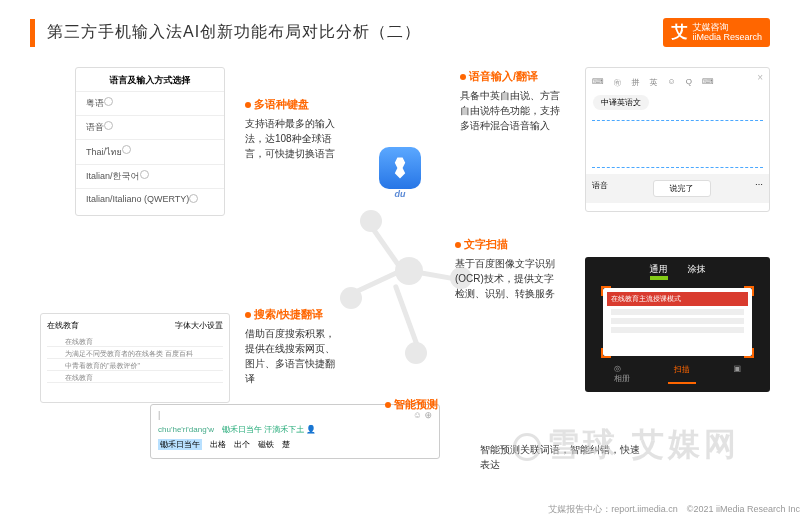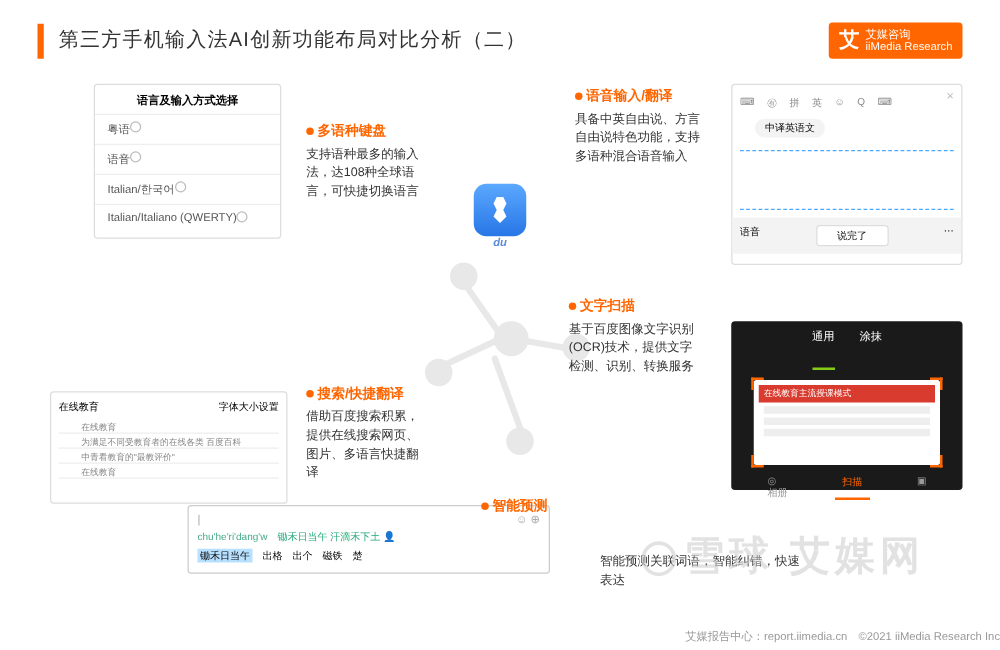--- a/index.html
+++ b/index.html
@@ -14,21 +14,21 @@
 .box{position:absolute;background:#fff;border:1px solid #ddd;border-radius:3px;font-size:9px}
 .box-lang{left:75px;top:10px;width:150px;padding:6px 0}
 .box-lang .hdr{text-align:center;font-weight:bold;font-size:9px;padding-bottom:4px}
 .box-lang .row{display:flex;justify-content:flex-start;padding:5px 10px;border-top:1px solid #eee;color:#555}
 .circle{width:9px;height:9px;border:1px solid #bbb;border-radius:50%}
 .box-search{left:40px;top:256px;width:190px;height:90px;padding:6px}
 .box-search .tabs{display:flex;gap:18px;font-size:8px;margin-bottom:4px}
 .box-search .line{height:12px;border-bottom:1px solid #eee;font-size:7px;color:#888;padding:2px 0 0 18px}
 .box-voice{right:30px;top:10px;width:185px;height:145px;padding:6px}
 .box-voice .tb{display:flex;gap:10px;font-size:8px;color:#888;padding:3px 0}
-.box-voice .pill{background:#f3f3f3;border-radius:10px;padding:2px 8px;font-size:8px;display:inline-block;margin:4px 12px}
+.box-voice .pill{background:#f3f3f3;border-radius:10px;padding:2px 8px;font-size:8px;display:inline-block;margin:4px 1px}
 .box-voice .wave{height:48px;border-top:1px dashed #4aa8ff;border-bottom:1px dashed #4aa8ff;margin:6px 0}
 .box-voice .btm{display:flex;justify-content:space-between;background:#f3f3f3;margin:4px -6px -6px;padding:6px;font-size:8px}
 .box-voice .done{background:#fff;border:1px solid #ddd;border-radius:3px;padding:2px 16px}
 .box-ocr{right:30px;top:200px;width:185px;height:135px;background:#1a1a1a;border:none}
 .box-ocr .tabs{color:#fff;text-align:center;font-size:9px;padding:6px;display:flex;justify-content:center;gap:20px}
 .box-ocr .card{background:#fff;margin:2px 18px;height:68px;border-radius:2px;position:relative;padding:4px}
 .box-ocr .corner{position:absolute;width:10px;height:10px;border:2px solid #ff6600}
 .box-ocr .c1{top:-2px;left:-2px;border-right:none;border-bottom:none}
 .box-ocr .c2{top:-2px;right:-2px;border-left:none;border-bottom:none}
 .box-ocr .c3{bottom:-2px;left:-2px;border-right:none;border-top:none}
@@ -85,20 +85,24 @@
     <div class="hdr">语言及输入方式选择</div>
     <div class="row">
         <span>粤语</span>
         <span class="circle"></span>
       </div>
     <div class="row">
         <span>语音</span>
         <span class="circle"></span>
       </div>
     <div class="row">
+        <span>Thai/ไทย</span>
+        <span class="circle"></span>
+      </div>
+    <div class="row">
         <span>Italian/한국어</span>
         <span class="circle"></span>
       </div>
     <div class="row">
         <span>Italian/Italiano (QWERTY)</span>
         <span class="circle"></span>
       </div>
   </div>
 
   <div class="box box-search">
@@ -127,21 +131,21 @@
     <div class="wave"></div>
     <div class="btm">
       <span>语音</span>
       <span class="done">说完了</span>
       <span>⋯</span>
     </div>
   </div>
 
   <div class="box box-ocr">
     <div class="tabs">
-        <span style="border-bottom:2px solid #84cc16;padding-bottom:18px">通用</span>
+        <span style="border-bottom:4px solid #84cc16;padding-bottom:0">通用</span>
         <span>涂抹</span>
       </div>
     <div class="card">
       <div class="corner c1"></div>
         <div class="corner c2"></div>
         <div class="corner c3"></div>
         <div class="corner c4"></div>
       <div class="redbar">在线教育主流授课模式</div>
       <div class="tline"></div>
         <div class="tline"></div>

